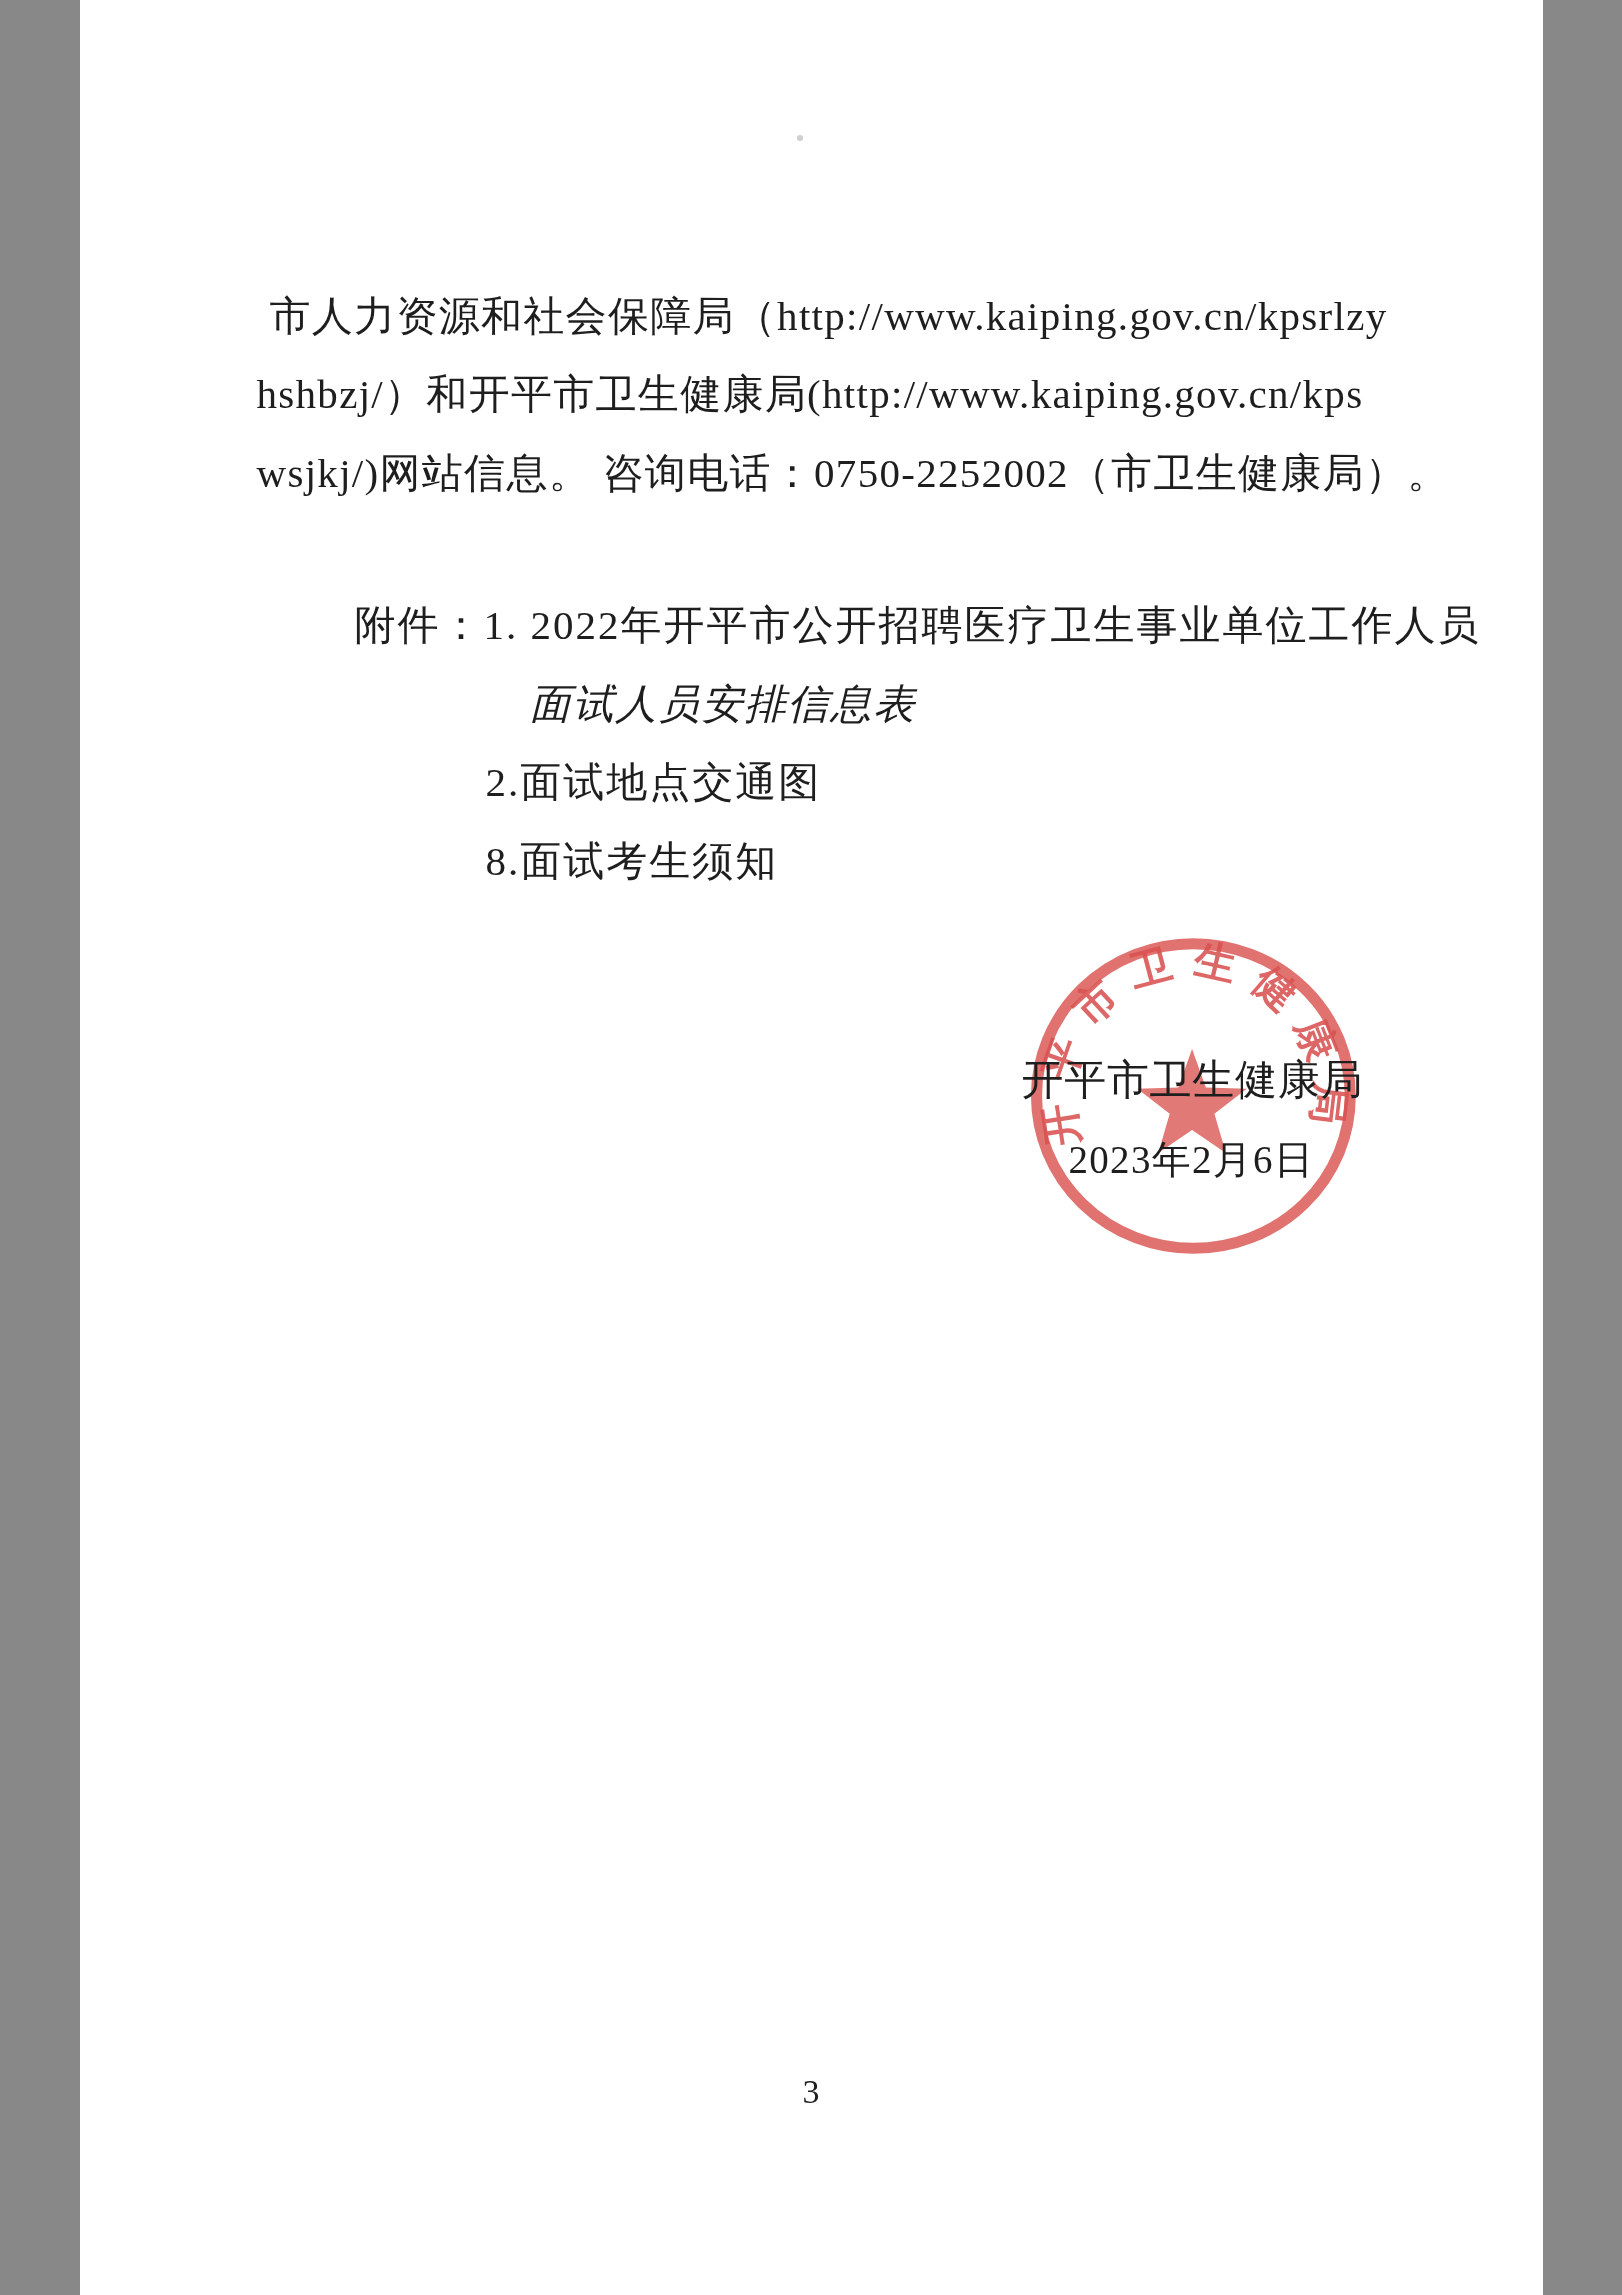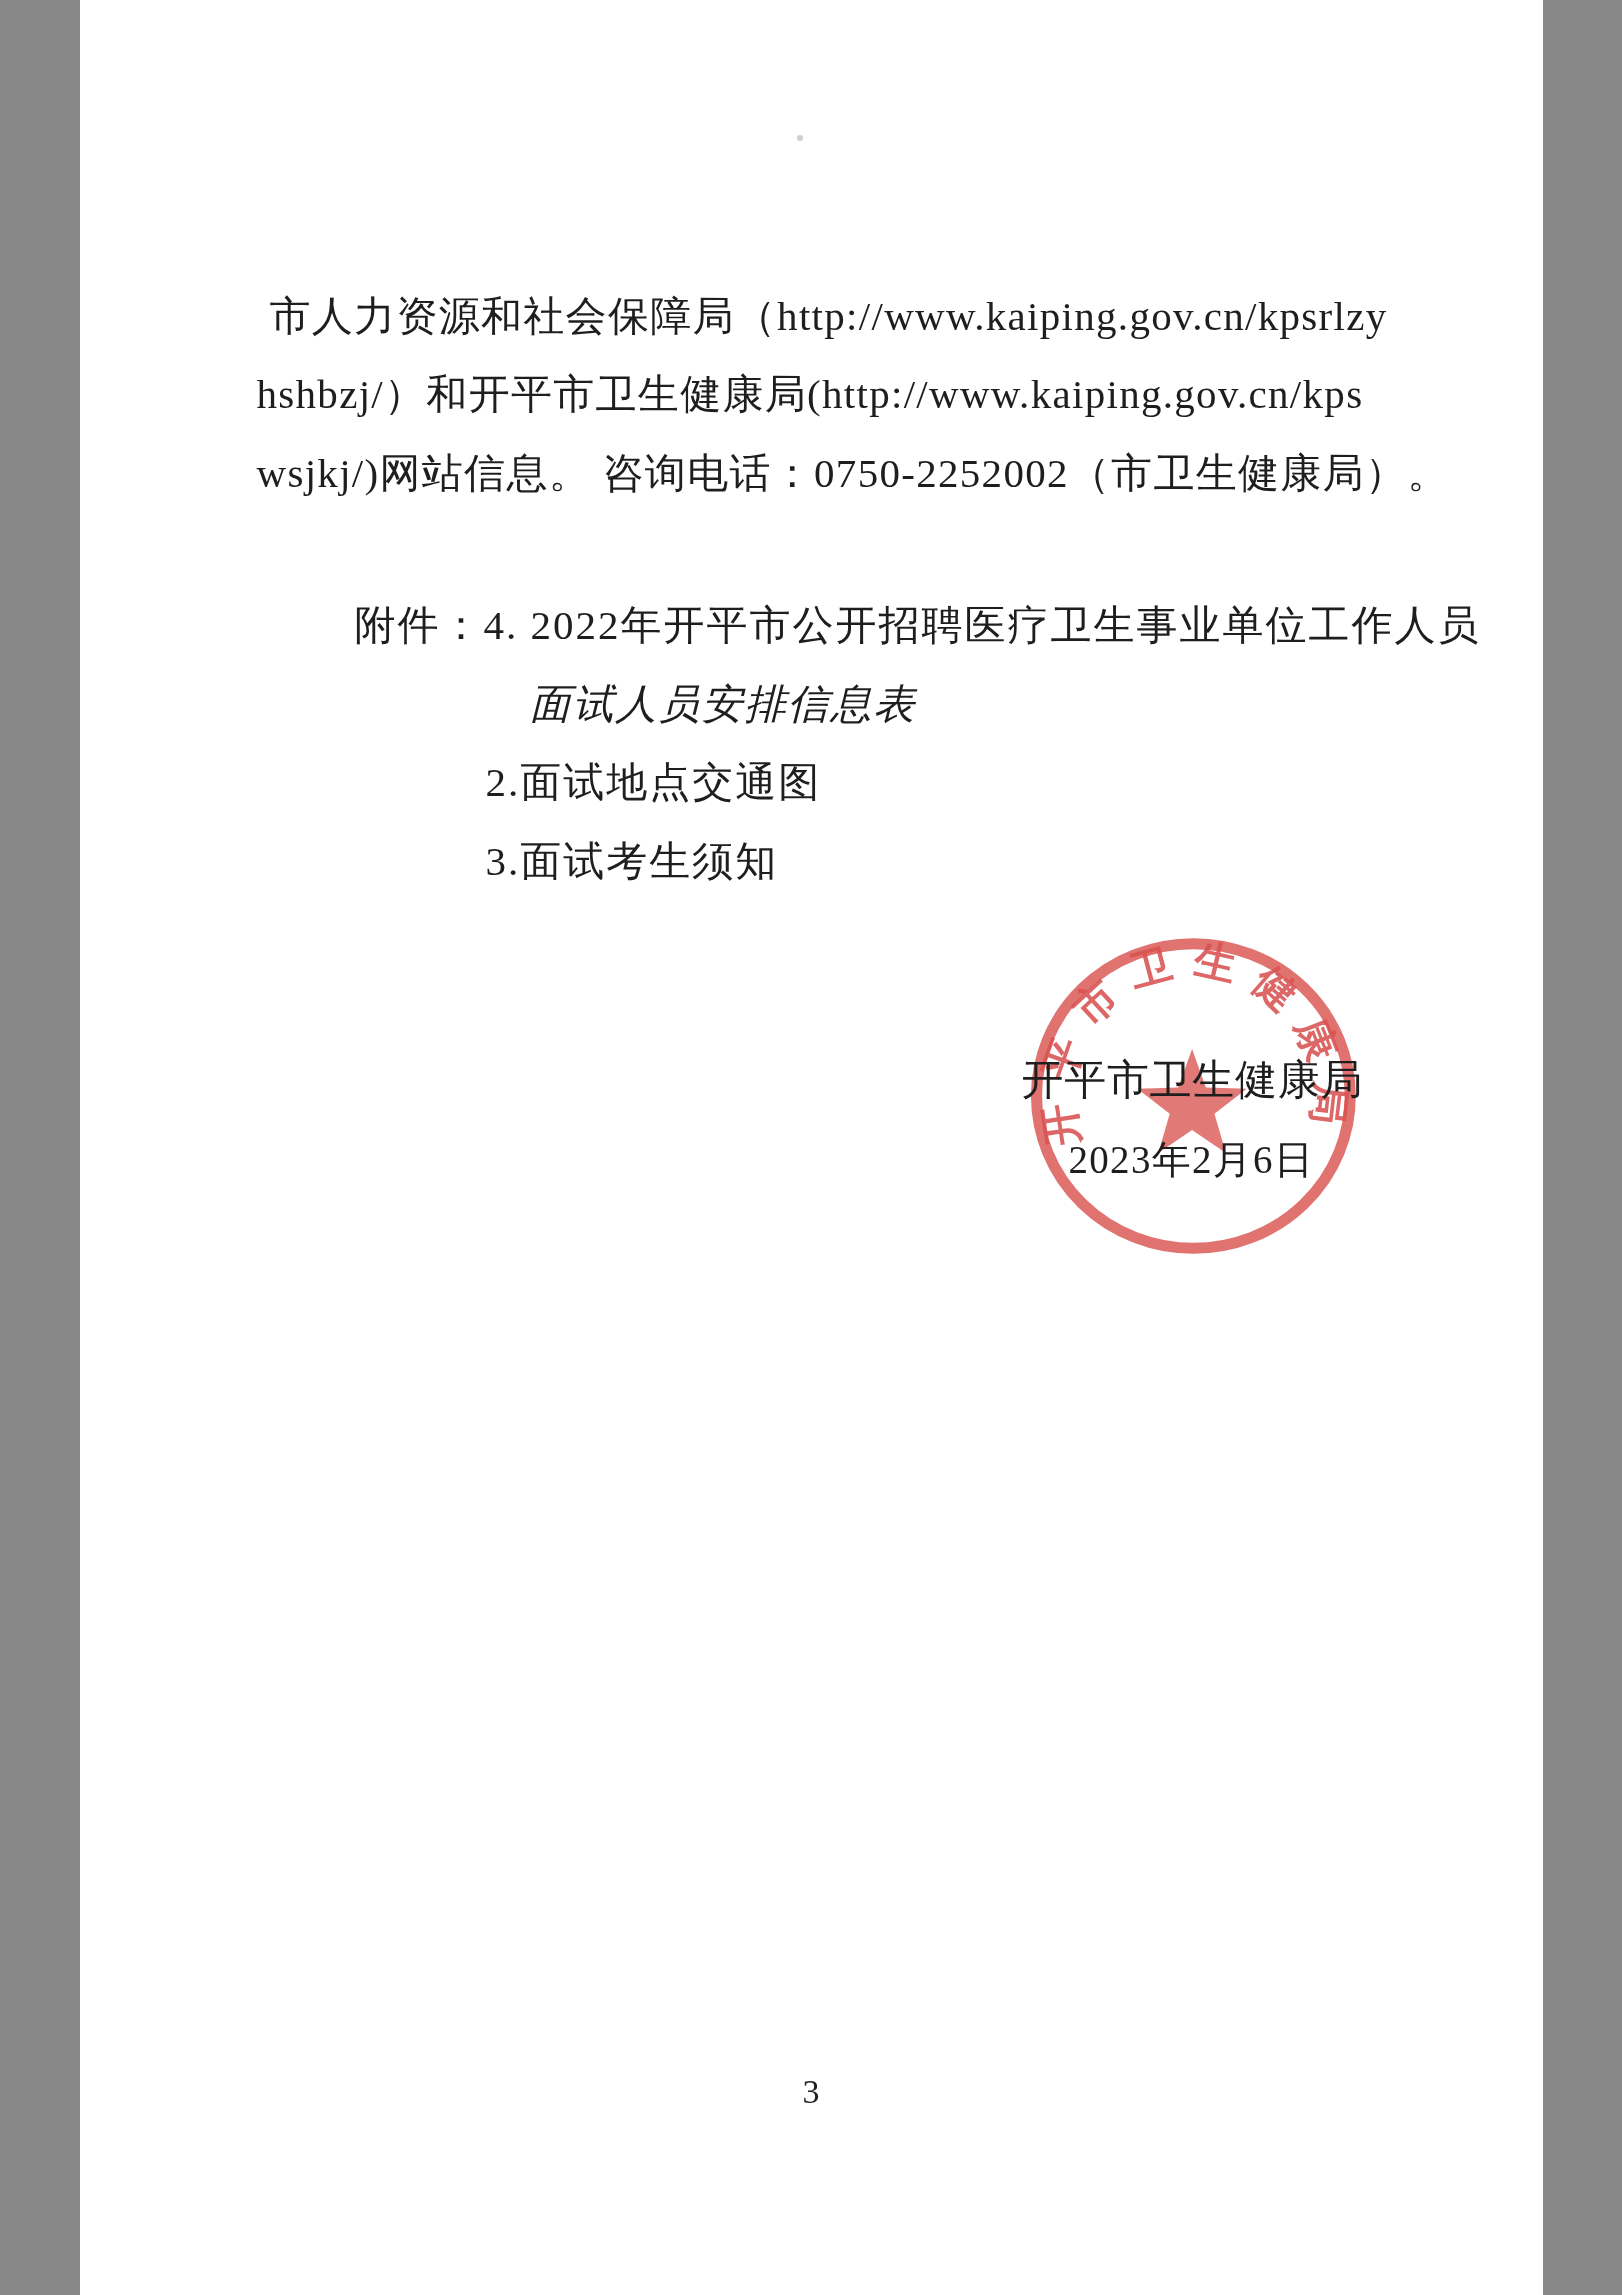--- a/index.html
+++ b/index.html
@@ -90,24 +90,24 @@
 
   <div class="scan-speck"></div>
 
   <div>
     <div class="txt body-line-1">市人力资源和社会保障局（http://www.kaiping.gov.cn/kpsrlzy</div>
     <div class="txt body-line-2">hshbzj/）和开平市卫生健康局(http://www.kaiping.gov.cn/kps</div>
     <div class="txt body-line-3">wsjkj/)网站信息。 咨询电话：0750-2252002（市卫生健康局）。</div>
   </div>
 
   <div>
-    <div class="txt att-line att-line-1">附件：4. 2022年开平市公开招聘医疗卫生事业单位工作人员</div>
+    <div class="txt att-line att-line-1">附件：1. 2022年开平市公开招聘医疗卫生事业单位工作人员</div>
     <div class="txt att-line att-line-2">面试人员安排信息表</div>
     <div class="txt att-line att-line-3">2.面试地点交通图</div>
-    <div class="txt att-line att-line-4">3.面试考生须知</div>
+    <div class="txt att-line att-line-4">8.面试考生须知</div>
   </div>
 
   <svg class="seal-svg" viewBox="0 0 560 560">
     <ellipse cx="302" cy="280" rx="240" ry="233" fill="none" stroke-width="17" opacity="0.82" stroke="#d95351"></ellipse>
     <polygon points="300,208 321.2,266.9 383.7,268.8 334.2,307.1 351.7,367.2 300,332 248.3,367.2 265.8,307.1 216.3,268.8 278.8,266.9" opacity="0.78" fill="#d95351"></polygon>
     <path id="seal-arc" d="M 134.3,358.2 A 185,185 0 1 1 469.7,358.2" fill="none"></path>
     <text class="seal-ring-text" fill="#d95351">
       <textPath href="#seal-arc" startOffset="8">开平市卫生健康局</textPath>
     </text>
   </svg>

